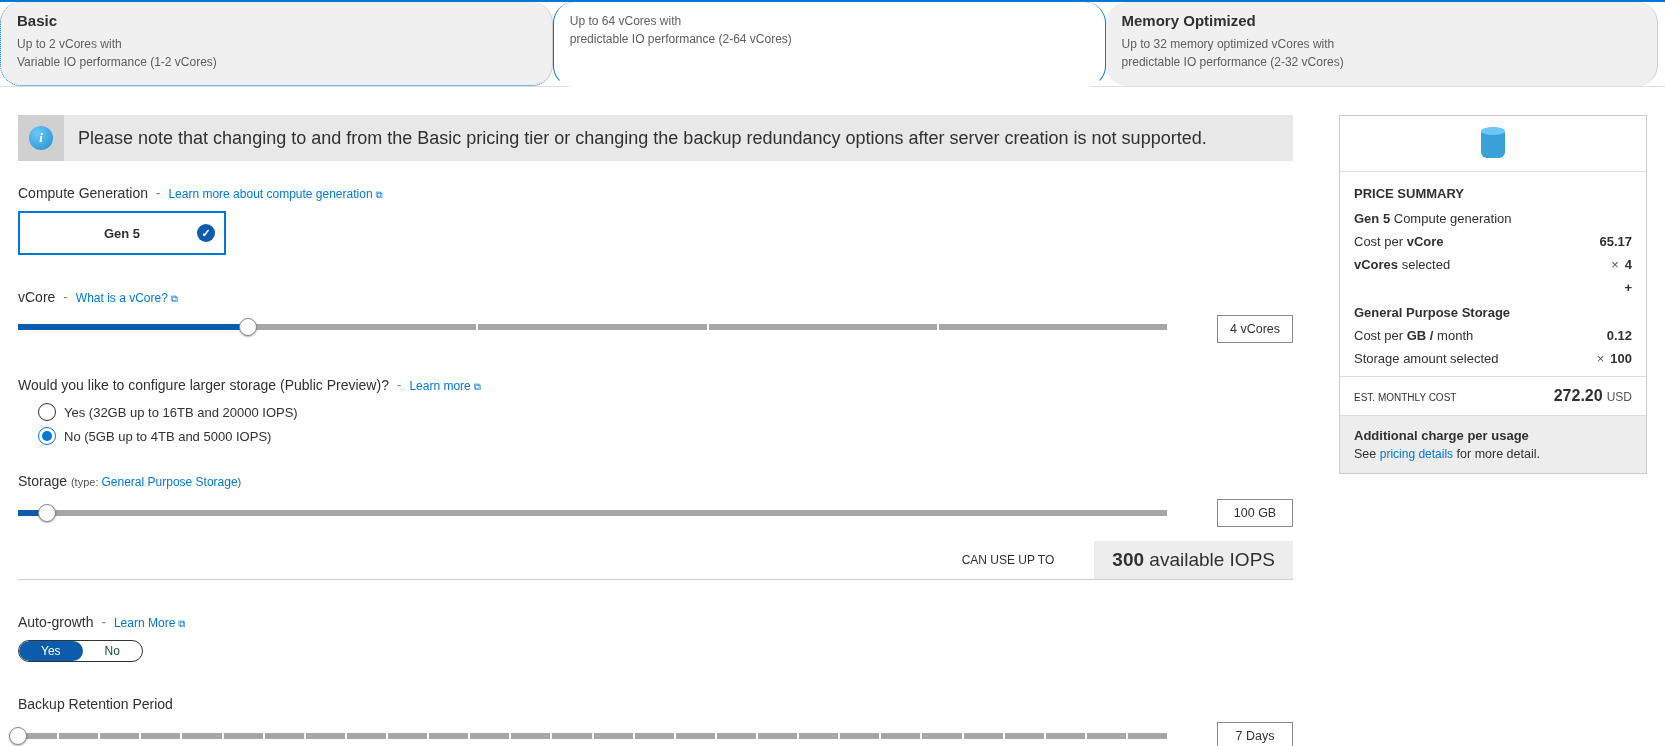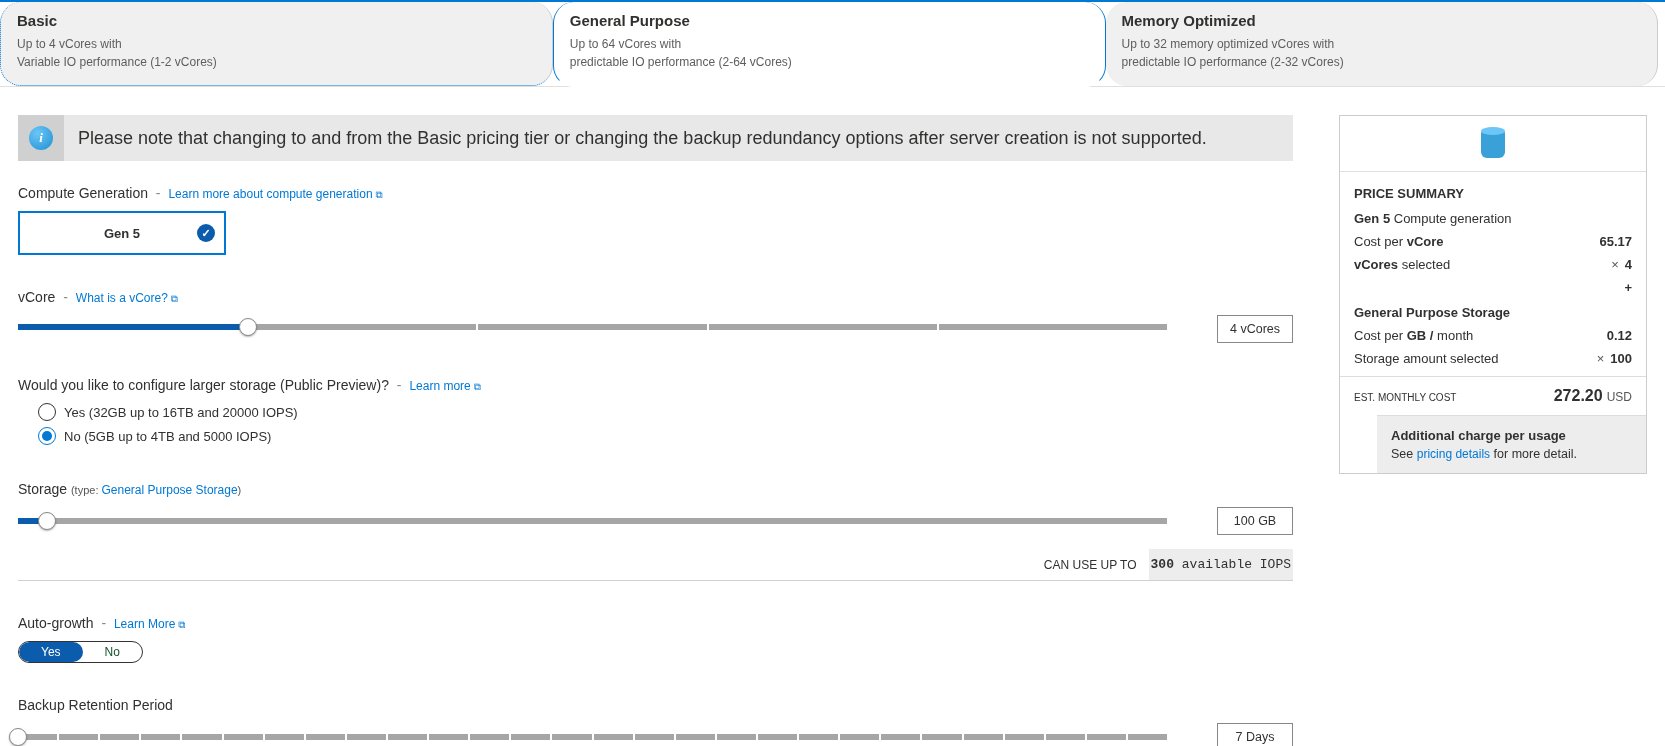--- a/index.html
+++ b/index.html
@@ -83,25 +83,25 @@
   font-size: 12.5px;
 }
 .radio-group { margin-top: 8px; padding-left: 20px; }
 .radio-row { display: flex; align-items: center; gap: 8px; font-size: 13px; margin-bottom: 6px; cursor:pointer; }
 .radio-circle {
   width: 18px; height: 18px; border: 1px solid #333; border-radius: 50%;
   display: inline-flex; align-items: center; justify-content: center;
 }
 .radio-circle.checked { border-color: #0078d4; }
 .radio-circle.checked::after { content: ""; width: 10px; height: 10px; border-radius: 50%; background: #0078d4; }
-.storage-label-row { font-size: 14px; margin-top: 36px; margin-bottom: 10px; }
+.storage-label-row { font-size: 14px; margin-top: 28px; margin-bottom: 10px; }
 .storage-label-row .type-small { font-size: 11px; color: #555; }
-.iops-row { display: flex; justify-content: flex-end; align-items: center; margin-top: 14px; border-bottom: 1px solid #d0d0d0; padding-bottom: 0; }
+.iops-row { display: flex; justify-content: flex-end; align-items: center; margin-top: 14px; border-bottom: 1px solid #d0d0d0; padding-bottom: 0; gap: 28px; }
 .iops-left { font-size: 12px; padding-right: 12px; }
-.iops-box { background: #ededed; padding: 8px 2px; font-size: 13px; font-family: Liberation Mono, monospace; }
+.iops-box { background: #ededed; padding: 8px 18px; font-size: 19px; }
 .iops-box b { font-weight: 600; }
 .toggle {
   display: inline-flex; border: 1px solid #333; border-radius: 14px;
   overflow: hidden; height: 22px; cursor:pointer;align-items:flex-end;
 }
 .toggle span { padding: 3px 22px; font-size: 12px; }
 .toggle .on { background: #0b5cad; color: #fff; border-radius: 12px; }
 .toggle .off { color: #14532d; }
 .retention-track { display: flex; gap: 2px; height: 6px; flex: 1; }
 .retention-track .tick { flex: 1; background: #a6a6a6; }
@@ -120,37 +120,36 @@
 .srow .lab b { font-weight: 600; }
 .srow .val { font-weight: 600; }
 .srow .mult { font-weight: normal; margin-right: 6px; color:#555;}
 .plus-row { text-align: right; font-weight: 600; margin: 4px 0 10px; }
 .sec-head { font-weight: 600; font-size: 13px; margin: 6px 0 8px; }
 .divider { border-top: 1px solid #ddd; margin: 10px -14px; }
 .est-row { display:flex; justify-content:space-between; align-items:baseline; }
 .est-row .lab { font-weight: 400; font-size: 10px; }
 .est-row .val { font-weight: 700; font-size: 16px; }
 .est-row .cur { font-weight: 400; font-size: 12px; margin-left: 4px; color:#555;}
-.addl-box { background: #ededed; padding: 12px 14px; border-top: 1px solid #ddd; margin-left: 37px; }
+.addl-box { background: #ededed; padding: 12px 14px; border-top: 1px solid #ddd; }
 .addl-box .t { font-weight: 600; font-size: 13px; margin-bottom: 4px; }
 .addl-box .s { font-size: 12.5px; }
 </style>
 </head>
 <body>
 
 <div class="top-border"></div>
 
 <div class="tier-tabs">
   <div class="tier-tab">
     <div class="tier-title">Basic</div>
-    <div class="tier-sub">Up to 4 vCores with</div>
+    <div class="tier-sub">Up to 2 vCores with</div>
     <div class="tier-sub">Variable IO performance (1-2 vCores)</div>
   </div>
   <div class="tier-tab active">
-    <div class="tier-title">General Purpose</div>
     <div class="tier-sub">Up to 64 vCores with</div>
     <div class="tier-sub">predictable IO performance (2-64 vCores)</div>
   </div>
   <div class="tier-tab">
     <div class="tier-title">Memory Optimized</div>
     <div class="tier-sub">Up to 32 memory optimized vCores with</div>
     <div class="tier-sub">predictable IO performance (2-32 vCores)</div>
   </div>
 </div>
 

